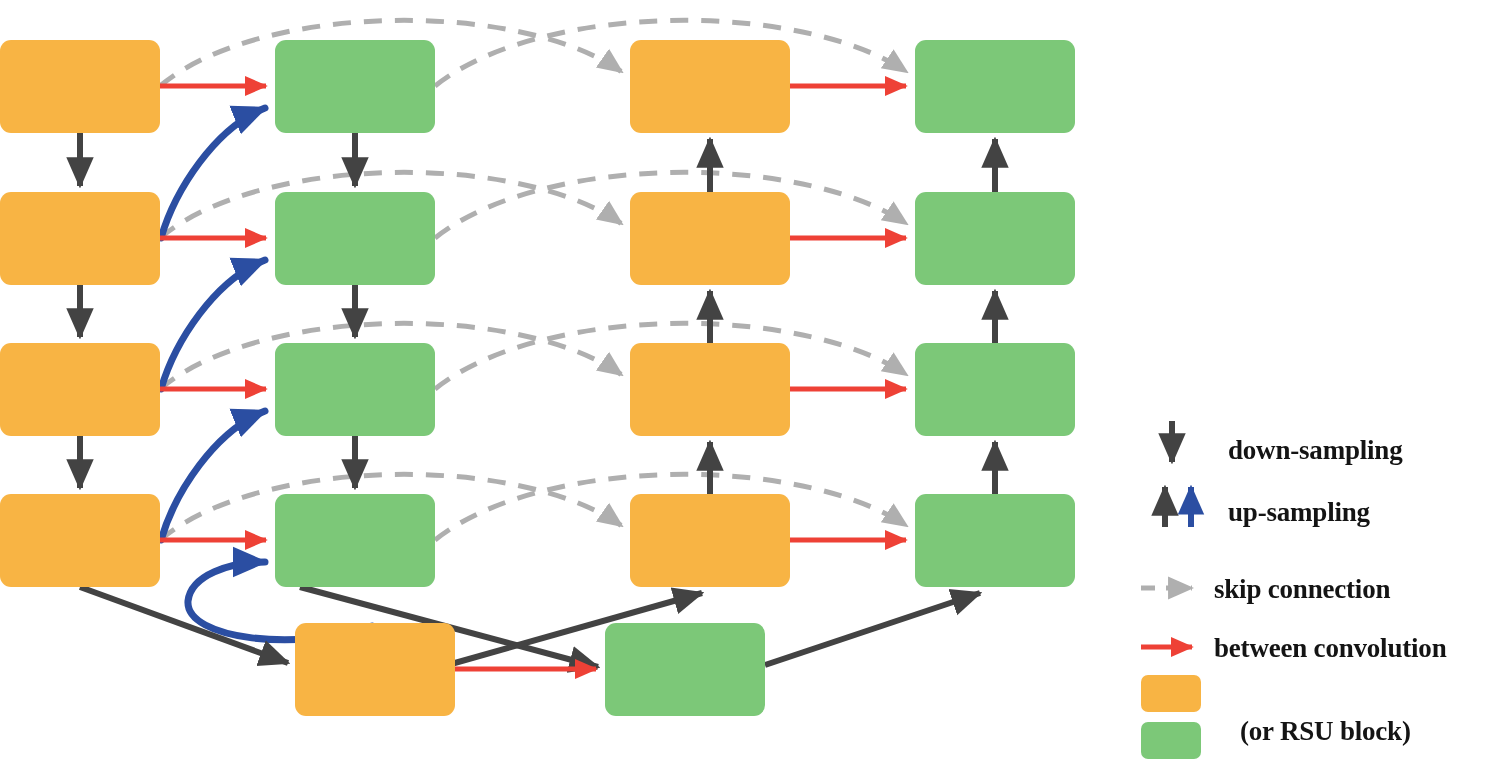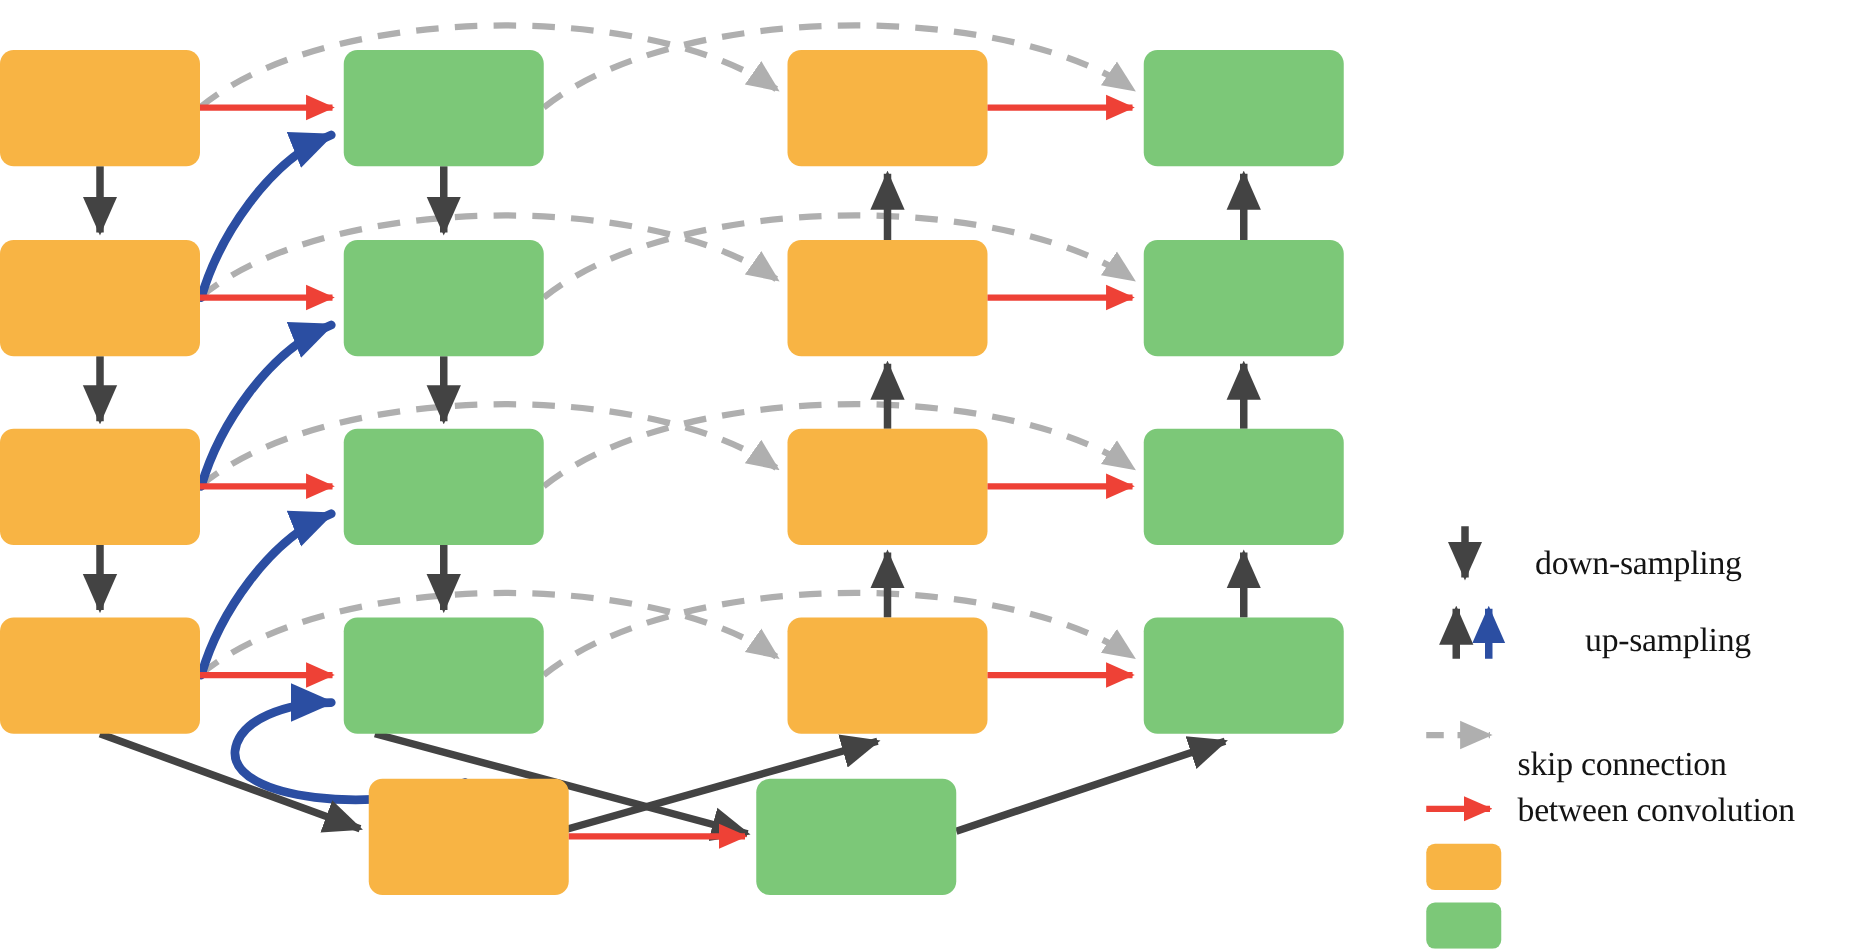--- a/index.html
+++ b/index.html
@@ -2,21 +2,21 @@
 <html><head>
 <meta charset="utf-8">
 <style>
   html,body{margin:0;padding:0;background:#ffffff;}
   body{width:1500px;height:759px;overflow:hidden;font-family:"Liberation Serif",serif;}
   #stage{position:relative;width:1500px;height:759px;background:#fff;}
   #diagram-svg{position:absolute;left:0;top:0;width:1500px;height:759px;}
   .legend-label{
     position:absolute;
     font-family:"Liberation Serif",serif;
-    font-weight:normal;
+    font-weight:bold;
     font-size:27px;
     color:#141414;
     white-space:nowrap;
     letter-spacing:-0.2px;
   }
 </style>
 </head>
 <body>
 
 <div id="stage">
@@ -140,21 +140,22 @@
 
       <path d="M1141,647 L1192,647" fill="none" stroke="#EE4136" stroke-width="5" marker-end="url(#mk-red)"></path>
 
       <rect x="1141" y="675" width="60" height="37" rx="7" fill="#F8B444"></rect>
       <rect x="1141" y="722" width="60" height="37" rx="7" fill="#7CC878"></rect>
     </g>
   </svg>
 
   <div class="legend-label" style="left:1228px; top:435px;">down-sampling</div>
 
-  <div class="legend-label" style="left:1228px; top:497px;margin-left:40px;">up-sampling</div>
+  <div class="legend-label" style="left:1228px; top:497px;">up-sampling</div>
 
-  <div class="legend-label" style="left:1214px; top:596px;">skip connection</div>
+  <div class="legend-label" style="left:1214px; top:574px;">skip connection</div>
 
   <div class="legend-label" style="left:1214px; top:633px;">between convolution</div>
 
 
+  <div class="legend-label" style="left:1240px; top:716px;">(or RSU block)</div>
 
 </div>
 
 </body></html>

